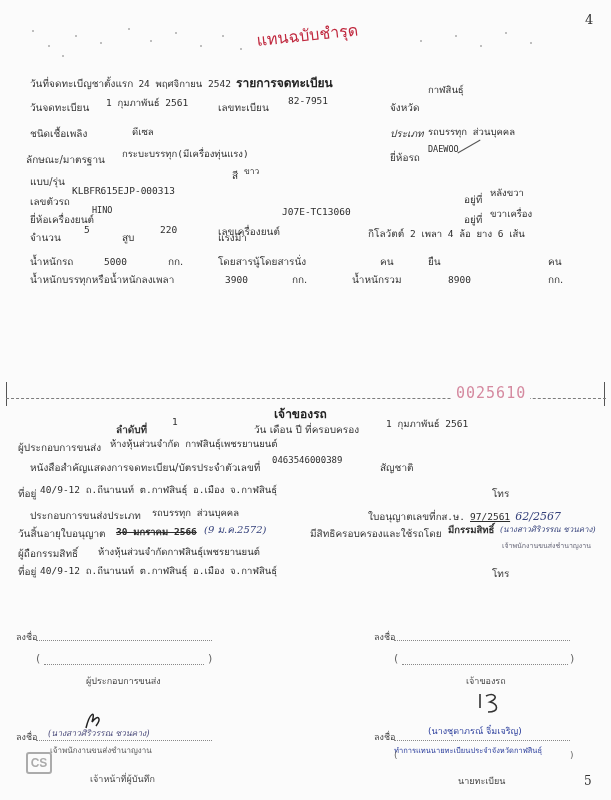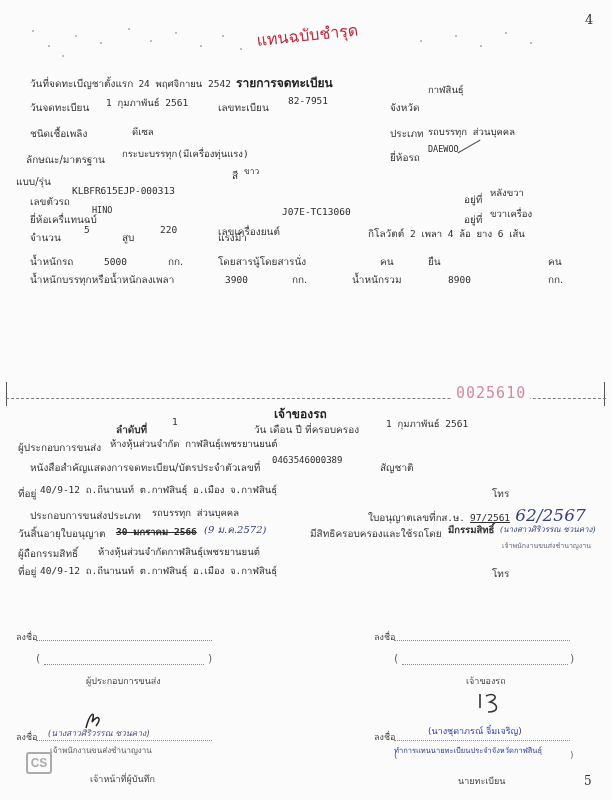--- a/index.html
+++ b/index.html
@@ -64,39 +64,39 @@
 
 <div class="abs lbl" style="left:30px;top:100px;">วันจดทะเบียน</div>
 <div class="abs val" style="left:106px;top:95px;">1 กุมภาพันธ์ 2561</div>
 <div class="abs lbl" style="left:218px;top:100px;">เลขทะเบียน</div>
 <div class="abs val" style="left:288px;top:95px;">82-7951</div>
 <div class="abs lbl" style="left:390px;top:100px;">จังหวัด</div>
 <div class="abs val" style="left:428px;top:82px;">กาฬสินธุ์</div>
 
 <div class="abs lbl" style="left:30px;top:126px;">ชนิดเชื้อเพลิง</div>
 <div class="abs val" style="left:88px;top:124px;margin-left:44px;">ดีเซล</div>
-<div class="abs lbl" style="left:390px;top:126px;">ประเภท</div>
+<div class="abs lbl" style="left:390px;top:126px;font-style:italic;">ประเภท</div>
 <div class="abs val" style="left:428px;top:124px;">รถบรรทุก ส่วนบุคคล</div>
 
 <div class="abs lbl" style="left:26px;top:152px;">ลักษณะ/มาตรฐาน</div>
 <div class="abs val" style="left:122px;top:146px;">กระบะบรรทุก(มีเครื่องทุ่นแรง)</div>
 <div class="abs lbl" style="left:390px;top:150px;">ยี่ห้อรถ</div>
 <div class="abs val" style="left:428px;top:144px;font-size:8.5px">DAEWOO</div>
 <div class="abs" style="left:456px;top:146px;width:26px;border-top:1px solid #555;transform:rotate(-30deg);"></div>
 
-<div class="abs lbl" style="left:16px;top:174px;">แบบ/รุ่น</div>
+<div class="abs lbl" style="left:30px;top:174px;">แบบ/รุ่น</div>
 <div class="abs lbl" style="left:232px;top:168px;">สี</div>
 <div class="abs val" style="left:244px;top:164px;font-size:8.5px">ขาว</div>
 
 <div class="abs lbl" style="left:30px;top:194px;">เลขตัวรถ</div>
 <div class="abs val" style="left:72px;top:185px;">KLBFR615EJP-000313</div>
 <div class="abs lbl" style="left:464px;top:192px;">อยู่ที่</div>
 <div class="abs val" style="left:490px;top:185px;">หลังขวา</div>
 
-<div class="abs lbl" style="left:30px;top:212px;">ยี่ห้อเครื่แทนฉบ์</div>
+<div class="abs lbl" style="left:30px;top:212px;">ยี่ห้อเครื่องยนต์</div>
 <div class="abs val" style="left:92px;top:205px;font-size:8.5px">HINO</div>
 <div class="abs lbl" style="left:218px;top:212px;margin-top:12px;">เลขเครื่องยนต์</div>
 <div class="abs val" style="left:282px;top:206px;">J07E-TC13060</div>
 <div class="abs lbl" style="left:464px;top:212px;">อยู่ที่</div>
 <div class="abs val" style="left:490px;top:206px;">ขวาเครื่อง</div>
 
 <div class="abs lbl" style="left:30px;top:230px;">จำนวน</div>
 <div class="abs val" style="left:84px;top:224px;">5</div>
 <div class="abs lbl" style="left:122px;top:230px;">สูบ</div>
 <div class="abs val" style="left:160px;top:224px;">220</div>
@@ -139,21 +139,21 @@
 
 <div class="abs lbl" style="left:18px;top:486px;">ที่อยู่</div>
 <div class="abs val" style="left:40px;top:482px;">40/9-12 ถ.ถีนานนท์ ต.กาฬสินธุ์ อ.เมือง จ.กาฬสินธุ์</div>
 <div class="abs lbl" style="left:492px;top:486px;">โทร</div>
 
 <div class="abs lbl" style="left:30px;top:508px;text-align:center;">ประกอบการขนส่งประเภท</div>
 <div class="abs val" style="left:152px;top:505px;">รถบรรทุก ส่วนบุคคล</div>
 <div class="abs" style="left:368px;top:505px;">
   <span class="lbl">ใบอนุญาตเลขที่</span><span class="val">กส.ษ.</span>
   <span class="val underline">97/2561</span>
-  <span class="handwrite" style="font-size:17px">62/2567</span>
+  <span class="handwrite" style="font-size:11px">62/2567</span>
 </div>
 
 <div class="abs lbl" style="left:18px;top:526px;">วันสิ้นอายุใบอนุญาต</div>
 <div class="abs val strike" style="left:116px;top:524px;font-weight:bold">30 มกราคม 2566</div>
 <div class="abs handwrite" style="left:204px;top:522px;font-size:10px">(9 ม.ค.2572)</div>
 <div class="abs lbl" style="left:310px;top:526px;">มีสิทธิครอบครองและใช้รถโดย</div>
 <div class="abs val" style="left:448px;top:522px;font-weight:bold">มีกรรมสิทธิ์</div>
 <div class="abs handwrite" style="left:500px;top:523px;font-size:8px">(นางสาวศิริวรรณ ชวนคาง)</div>
 <div class="abs" style="left:502px;top:540px;font-size:7px;color:#667;">เจ้าพนักงานขนส่งชำนาญงาน</div>
 

